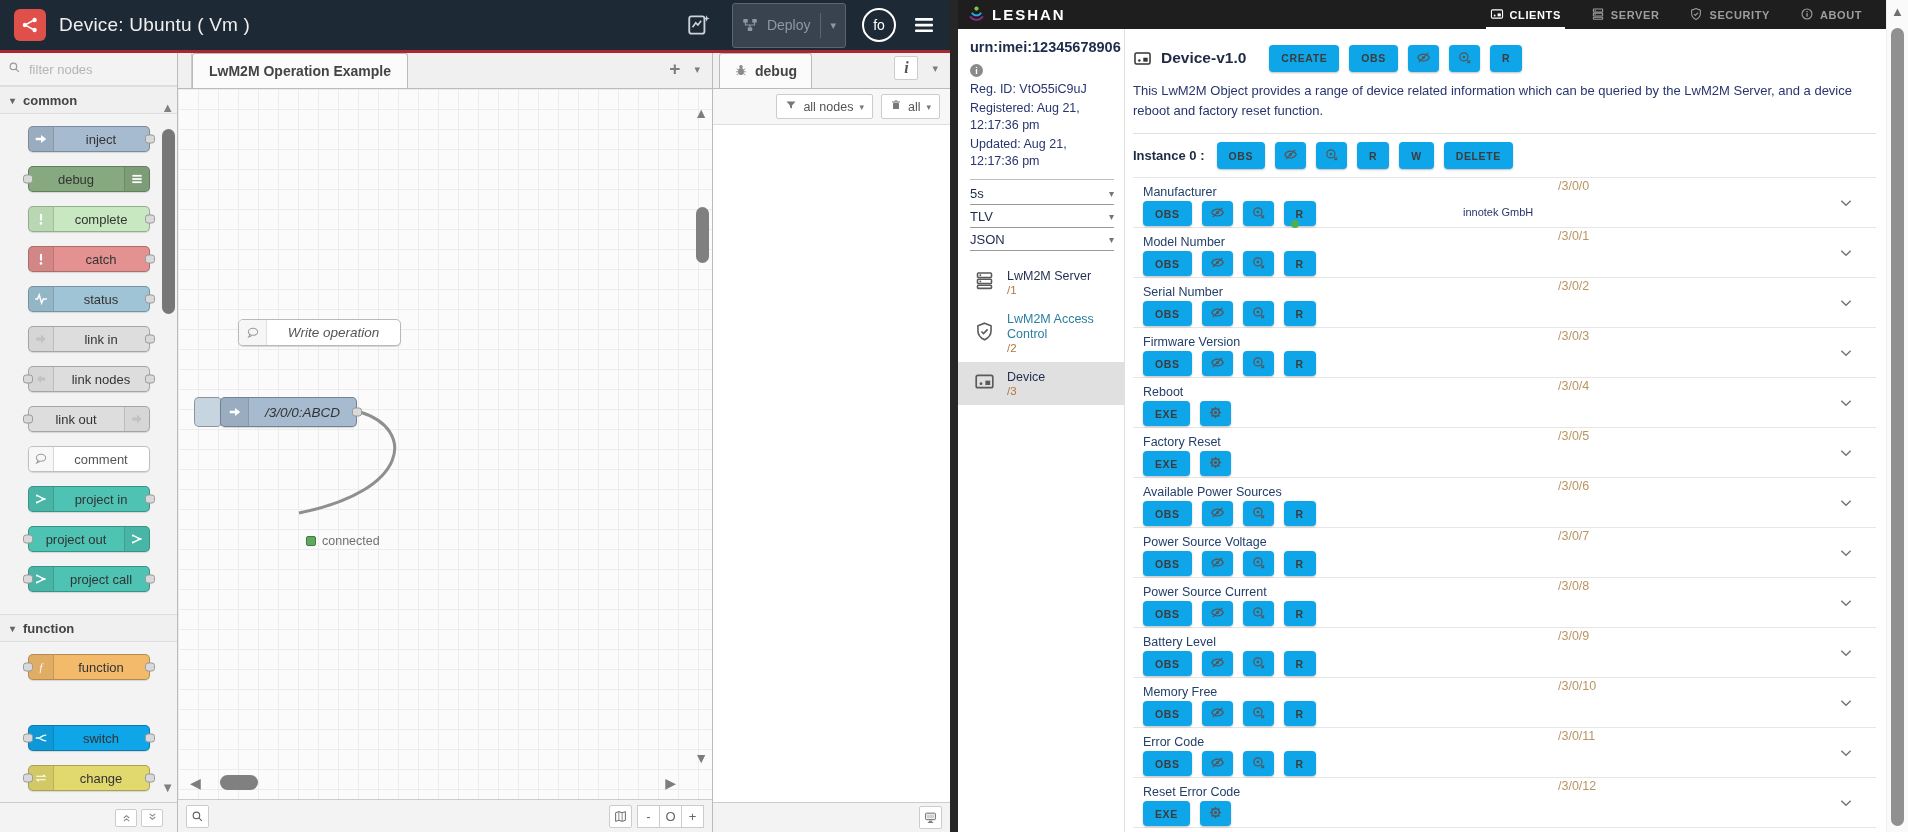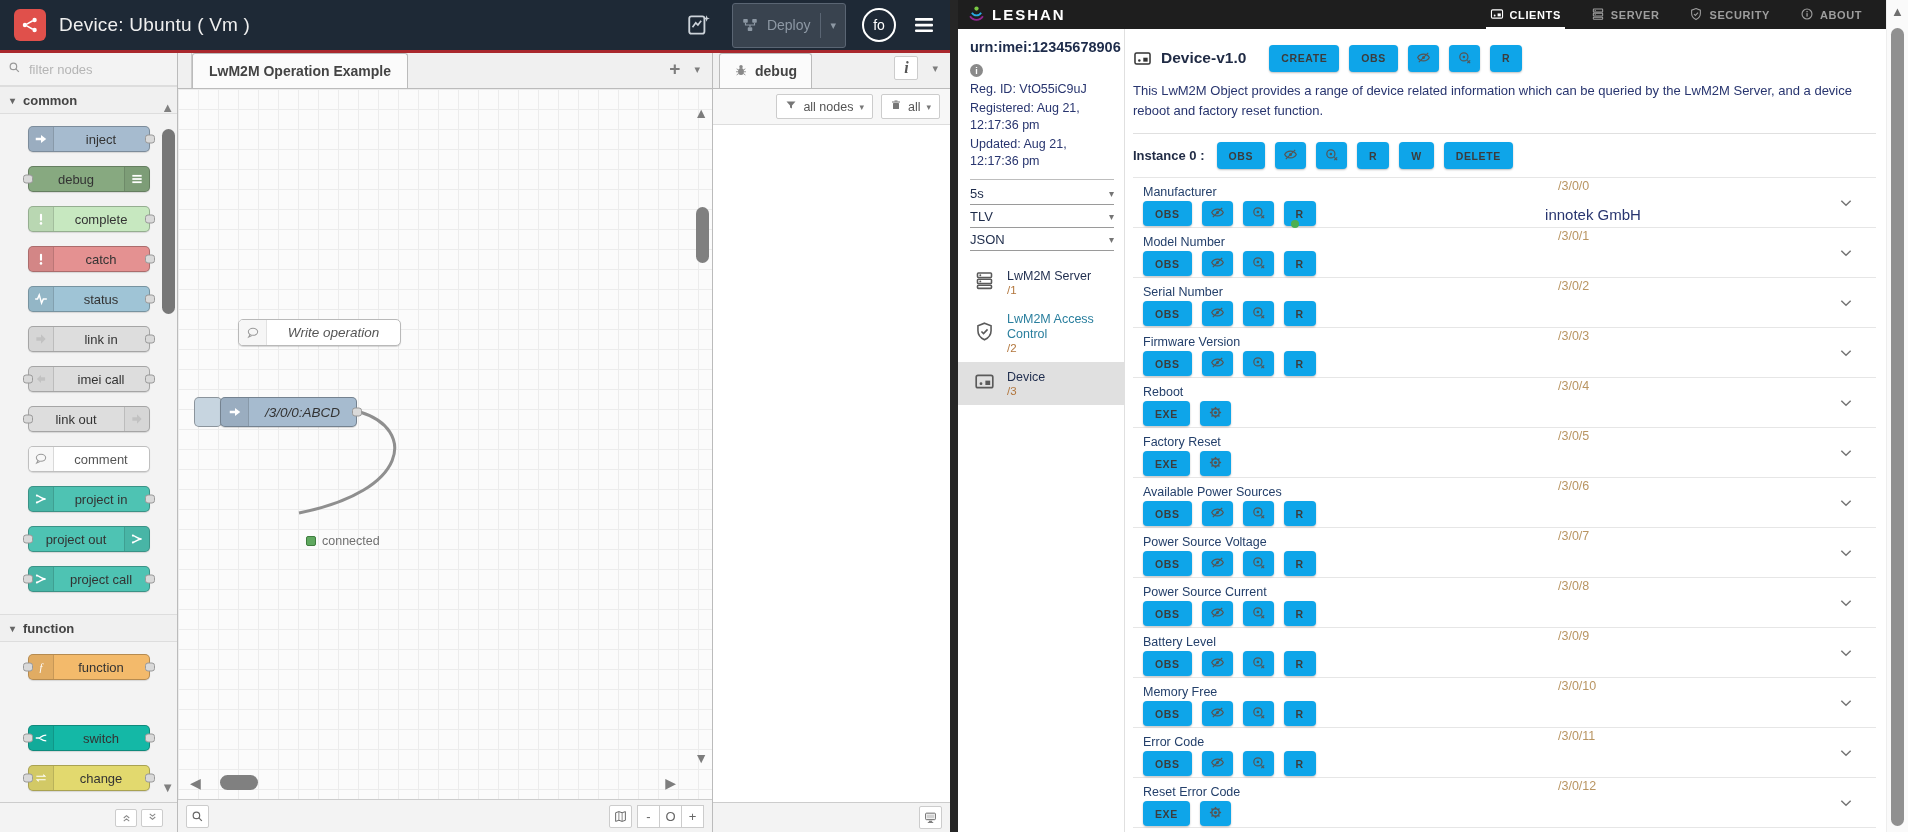--- a/index.html
+++ b/index.html
@@ -131,21 +131,21 @@
   .lbtn.icn{padding:0 8px;color:#555;}
   .lbtn svg{width:15px;height:15px;}
   .ls-desc{margin:8px 0 12px 0;font-size:13px;line-height:20px;color:#28356f;max-width:755px;}
   .ls-hr{border-top:1px solid #e0e0e0;margin:4px 0 8px 0;}
   .instance-row{display:flex;align-items:center;margin:0 0 8px 0;}
   .instance-lbl{font-size:13px;font-weight:bold;color:#1f2a44;margin-right:12px;}
   .res-rows{border-top:1px solid #e6e6e6;}
   .res-row{position:relative;height:50px;border-bottom:1px solid #e6e6e6;}
   .res-name{position:absolute;left:10px;top:7px;font-size:12.5px;color:#24406b;}
   .res-path{position:absolute;left:425px;top:1px;font-size:12.5px;color:#b99562;}
-  .res-value{position:absolute;left:330px;top:28px;width:260px;text-align:center;font-size:15px;color:#28356f;}
+  .res-value{position:absolute;left:330px;top:28px;width:260px;text-align:left;font-size:11px;color:#28356f;}
   .res-btns{position:absolute;left:10px;top:23px;display:flex;}
   .res-btns .lbtn{height:25px;}
   .res-chevron{position:absolute;right:22px;top:17px;width:16px;height:16px;color:#757575;cursor:pointer;}
   .res-dot{position:absolute;left:158px;top:42px;width:8px;height:8px;border-radius:50%;background:#4caf50;}
   .ls-scroll{width:22px;background:#fafafa;border-left:1px solid #eee;position:relative;flex:0 0 auto;height:832px;}
   .ls-sb-up{position:absolute;top:4px;left:4px;color:#6f6f6f;font-size:13px;cursor:pointer;}
   .ls-sb-thumb{position:absolute;top:28px;left:4px;width:13px;height:798px;background:#909090;border-radius:7px;cursor:pointer;}
 </style>
 </head>
 <body>
@@ -270,21 +270,21 @@
                 </div>
                 <div class="pnode-label">link in</div>
                 <div class="port pright"></div>
               </div>
               <div class="pnode faded" style="background: rgb(221, 221, 221);">
                 <div class="pnode-icon left">
                   <svg viewBox="0 0 24 24" fill="currentColor">
                     <path d="M5 12l7-7v4h7v6h-7v4z"></path>
                   </svg>
                 </div>
-                <div class="pnode-label">imei call</div>
+                <div class="pnode-label">link nodes</div>
                 <div class="port pleft"></div>
                 <div class="port pright"></div>
               </div>
               <div class="pnode faded" style="background: rgb(221, 221, 221);">
                 <div class="pnode-icon right">
                   <svg viewBox="0 0 24 24" fill="currentColor">
                     <path d="M4 9h8V4l8 8-8 8v-5H4z"></path>
                   </svg>
                 </div>
                 <div class="pnode-label">link out</div>
@@ -342,21 +342,21 @@
               <div class="pnode" style="background: rgb(243, 186, 107);">
                 <div class="pnode-icon left">
                   <svg viewBox="0 0 24 24">
                     <text x="12" y="18" font-size="18" font-style="italic" font-family="Liberation Serif,serif" fill="currentColor" text-anchor="middle">f</text>
                   </svg>
                 </div>
                 <div class="pnode-label">function</div>
                 <div class="port pleft"></div>
                 <div class="port pright"></div>
               </div>
-              <div class="pnode" style="background: #14b8a6; margin-top: 45px;">
+              <div class="pnode" style="background: #0ea5e9; margin-top: 45px;">
                 <div class="pnode-icon left">
                   <svg viewBox="0 0 24 24" stroke="currentColor" stroke-width="2.4" fill="none">
                     <path d="M3 12h5c4 0 4-5 13-5M8 12c4 0 4 5 13 5"></path>
                   </svg>
                 </div>
                 <div class="pnode-label">switch</div>
                 <div class="port pleft"></div>
                 <div class="port pright"></div>
               </div>
               <div class="pnode" style="background: rgb(226, 217, 110);">

